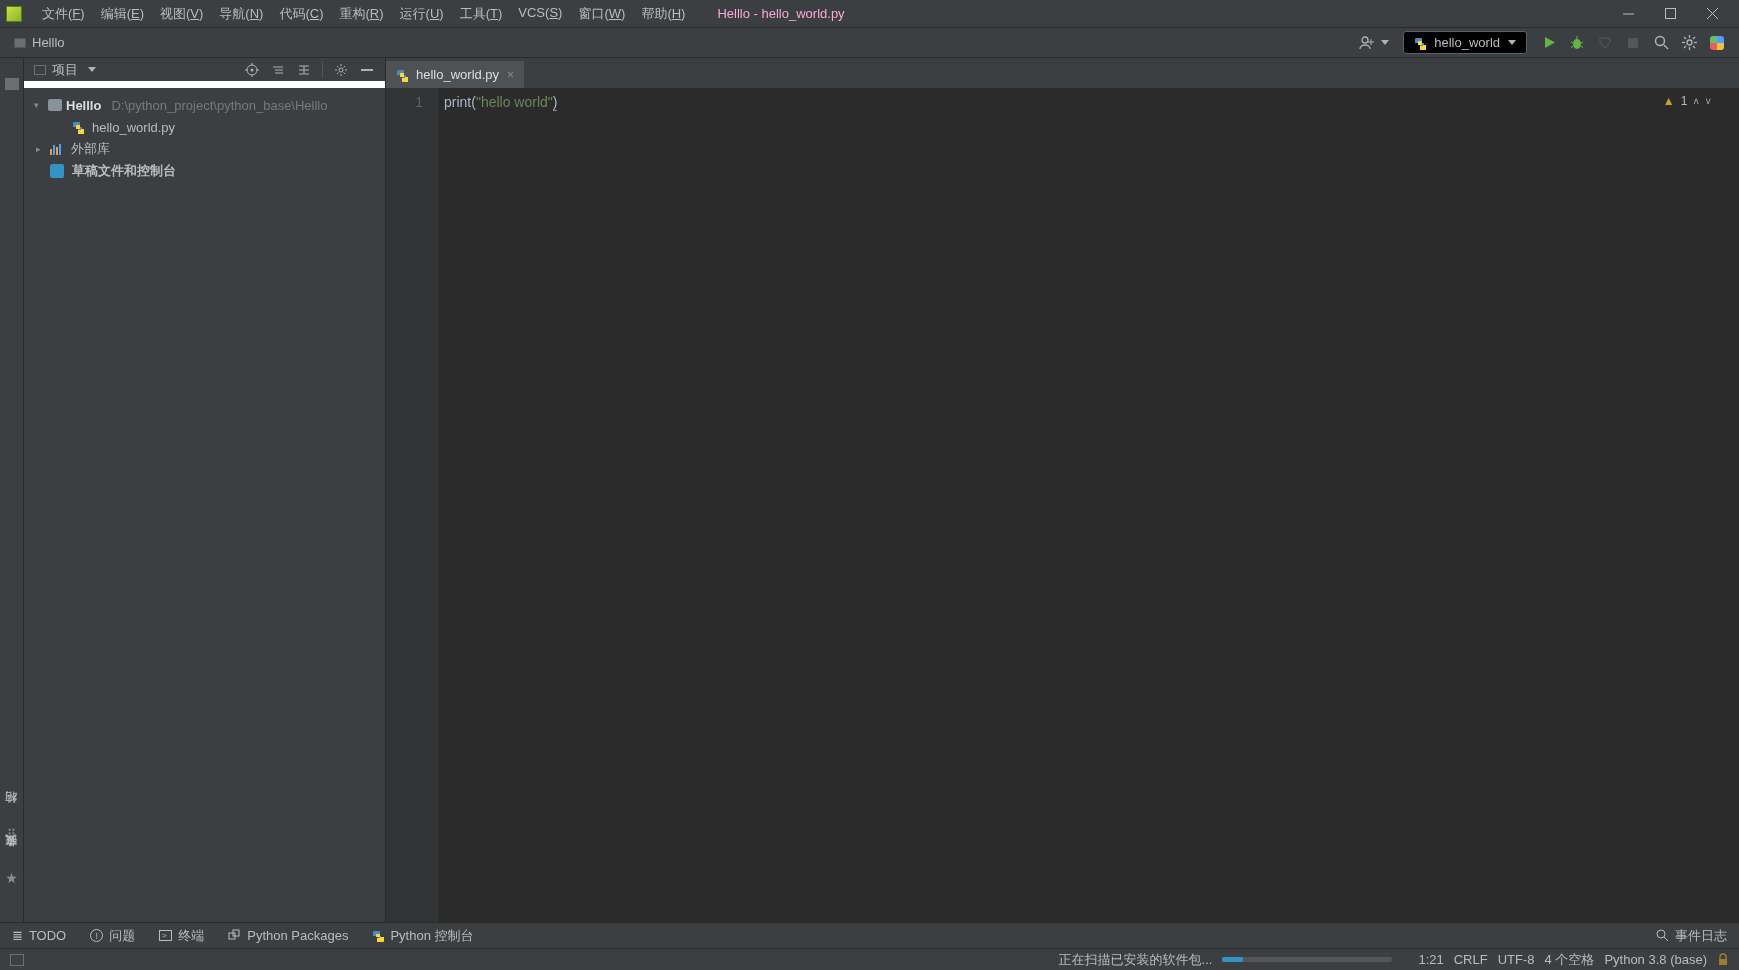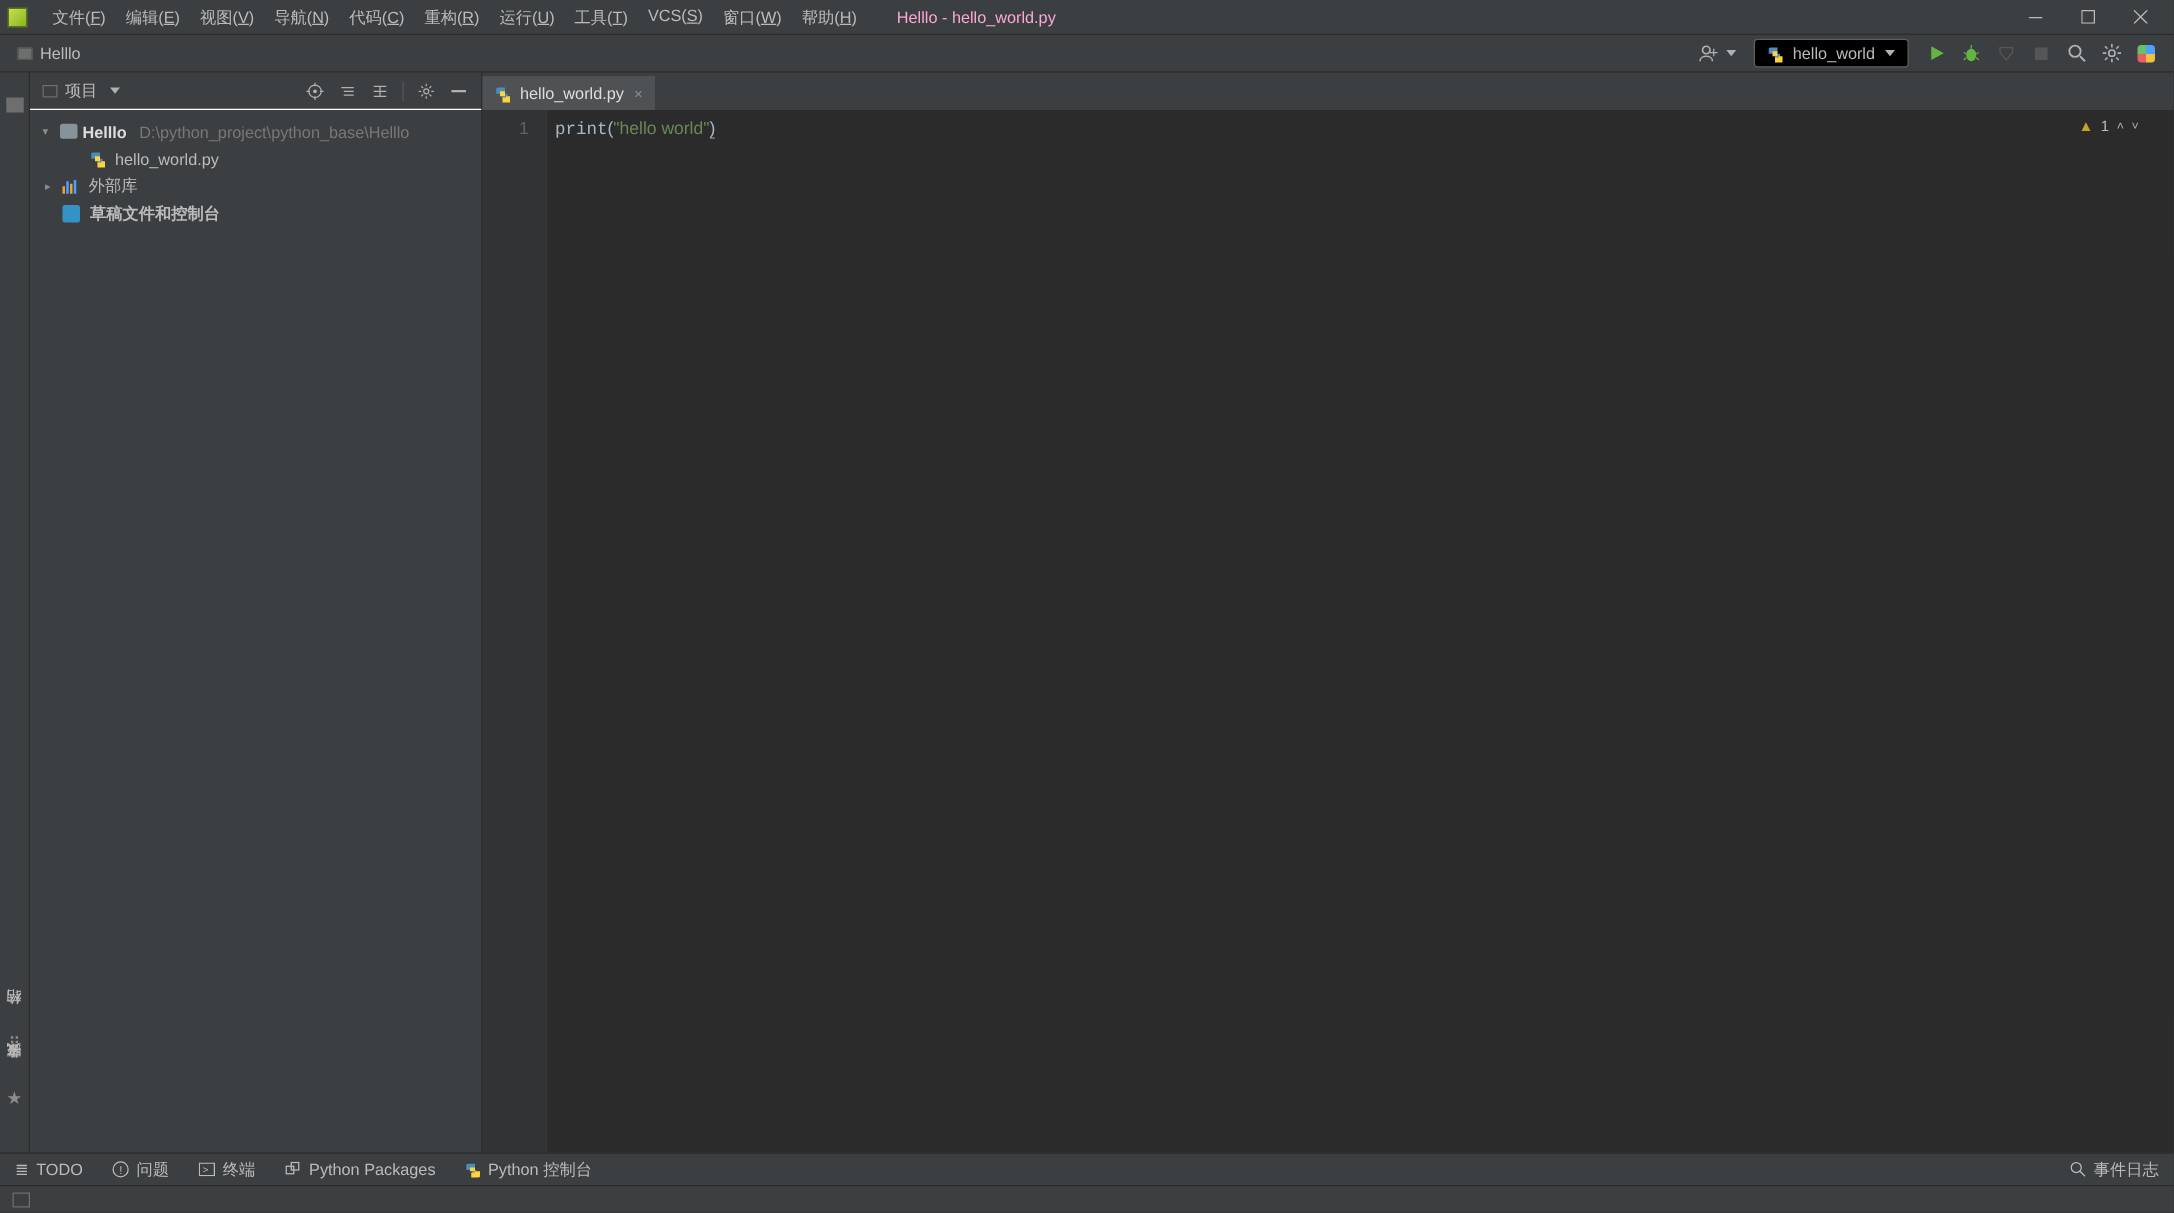--- a/index.html
+++ b/index.html
@@ -27,21 +27,21 @@
 .cws { width:14px; height:14px; background:conic-gradient(#4da0ff 0 90deg,#f0c042 90deg 180deg,#e85f5f 180deg 270deg,#67c067 270deg 360deg); border-radius:3px; }
 
 .body-area { flex:1; display:flex; overflow:hidden; }
 
 .left-rail { width:24px; background:#3c3f41; border-right:1px solid #2b2b2b; display:flex; flex-direction:column; align-items:center; padding-top:6px; gap:14px; }
 .rail-label { writing-mode:vertical-rl; transform:rotate(180deg); font-size:12px; color:#bbb; display:flex; align-items:center; gap:4px; }
 .rail-bot { margin-top:auto; padding-bottom:36px; display:flex; flex-direction:column; gap:14px; align-items:center; }
 .rail-star { color:#8c8c8c; font-size:14px; }
 
 .sidebar { width:362px; background:#3c3f41; border-right:1px solid #2b2b2b; display:flex; flex-direction:column; }
-.sb-header { height:30px; display:flex; align-items:center; padding:0 10px; gap:8px; border-bottom:1px solid #ffffff; }
+.sb-header { height:30px; display:flex; align-items:center; padding:0 10px; gap:8px; border-bottom:7px solid #ffffff; }
 .sb-title { display:flex; align-items:center; gap:6px; color:#bbb; }
 .sb-title .ico { width:12px; height:10px; border:1px solid #6e6e6e; }
 .sb-tools { margin-left:auto; display:flex; gap:10px; align-items:center; }
 .sb-tool { width:16px; height:16px; display:flex; align-items:center; justify-content:center; color:#afb1b3; font-size:12px; }
 
 .tree { padding:6px 0; font-size:13px; }
 .tree-row { display:flex; align-items:center; padding:2px 0 2px 10px; gap:4px; height:22px; }
 .chev { width:10px; color:#8c8c8c; font-size:9px; }
 .folder-ico { width:14px; height:12px; background:#87939a; border-radius:2px; }
 .lib-ico { width:14px; height:12px; display:flex; gap:1px; align-items:flex-end; }
@@ -52,21 +52,21 @@
 .indent1 { padding-left:48px; }
 .indent0b { padding-left:12px; }
 
 .editor-area { flex:1; display:flex; flex-direction:column; background:#2b2b2b; }
 .tab-row { height:30px; background:#3c3f41; display:flex; align-items:flex-end; }
 .tab { background:#4e5254; border-top:1px solid #4e5254; padding:5px 10px 6px; display:flex; align-items:center; gap:8px; color:#ddd; font-size:13px; border-radius:0; }
 .tab .close { color:#8c8c8c; font-size:12px; }
 .code-wrap { flex:1; display:flex; position:relative; }
 .gutter { width:52px; background:#313335; color:#606366; text-align:right; padding:6px 14px 0 0; font-family:"Consolas","Courier New",monospace; font-size:14px; border-right:1px solid #3a3a3a; }
 .code { flex:1; background:#2b2b2b; padding:6px 0 0 6px; font-family:"Consolas","Courier New",monospace; font-size:14px; color:#a9b7c6; position:relative; }
-.kw { color:#a9b7c6;font-family:Liberation Mono, monospace; }
+.kw { color:#a9b7c6; }
 .str { color:#6a8759; }
 .inspect-badge { position:absolute; top:6px; right:28px; display:flex; align-items:center; gap:6px; color:#bbb; font-size:12px; }
 .warn-tri { color:#c9a227; }
 .chev-up,.chev-dn { color:#afb1b3; font-size:10px; }
 
 .bottom-strip { height:26px; background:#3c3f41; border-top:1px solid #2b2b2b; display:flex; align-items:center; padding:0 12px; gap:24px; }
 .bs-item { display:flex; align-items:center; gap:6px; color:#bbb; font-size:13px; }
 .bs-right { margin-left:auto; display:flex; align-items:center; gap:6px; }
 
 .status-bar { height:22px; background:#3c3f41; border-top:1px solid #2b2b2b; display:flex; align-items:center; padding:0 10px; gap:18px; font-size:13px; color:#bbb; }
@@ -374,13 +374,31 @@
             <line x1="8" y1="8" x2="12" y2="12" stroke="#bbb"></line>
           </svg>
         </span>
         <span>事件日志</span>
       </div>
   </div>
 </div>
 
 <div class="status-bar">
   <div class="sb-left-ico"></div>
+  <div class="sb-msg">
+    <span>正在扫描已安装的软件包...</span>
+    <div class="prog-track">
+        <div class="prog-fill"></div>
+      </div>
+    <span style="width:6px;"></span>
+    <span>1:21</span>
+    <span>CRLF</span>
+    <span>UTF-8</span>
+    <span>4 个空格</span>
+    <span>Python 3.8 (base)</span>
+    <span class="lock-ico">
+        <svg width="12" height="13">
+          <rect x="2" y="6" width="8" height="6" fill="#9b7b3a"></rect>
+          <path d="M3 6V4a3 3 0 016 0v2" fill="none" stroke="#9b7b3a" stroke-width="1.4"></path>
+        </svg>
+      </span>
+  </div>
 </div>
 
 </body></html>

